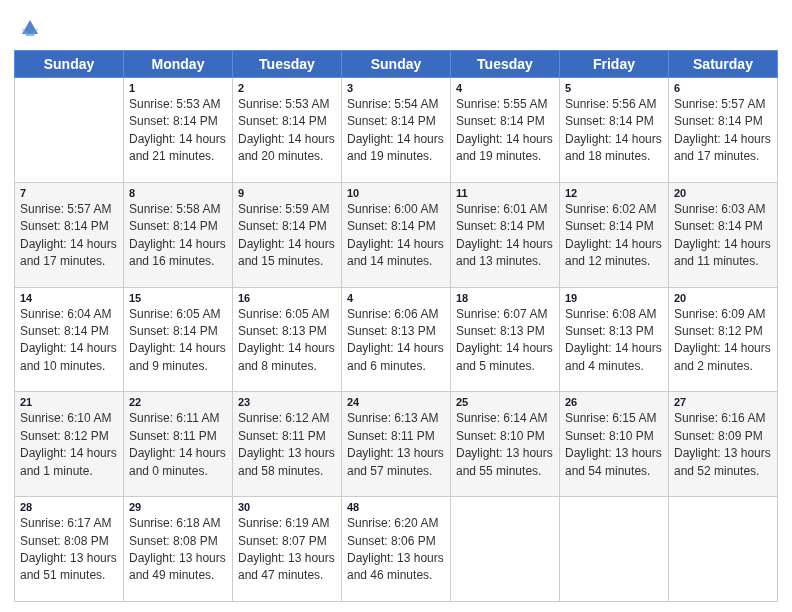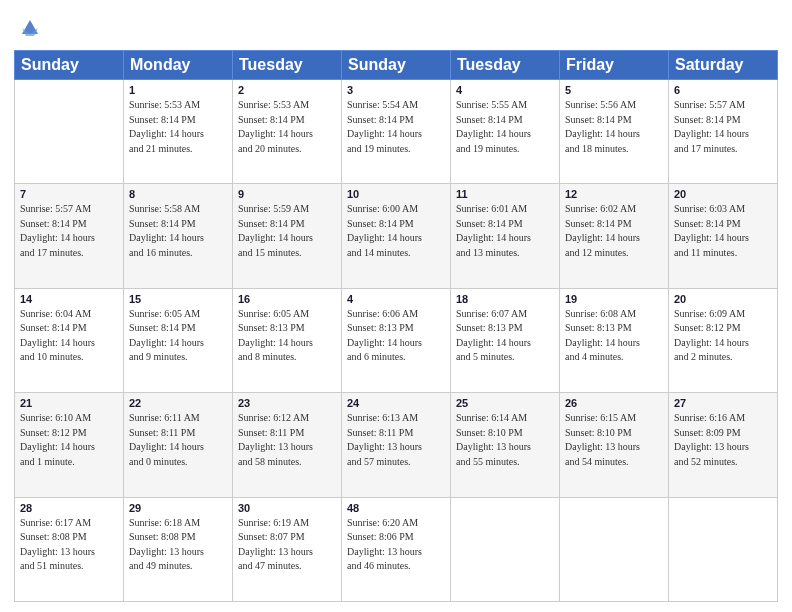--- a/index.html
+++ b/index.html
@@ -57,47 +57,46 @@
       margin-top: 2px;
     }
     .calendar-table {
       width: 100%;
       border-collapse: collapse;
       flex: 1;
     }
     .calendar-table th {
       background: #3a6bbf;
       color: #fff;
-      font-size: 16px;
-      font-weight: bold;
-      padding: 5px 6px;
-      text-align: left;
+      font-size: 14px;
+      font-weight: bold;
+      padding: 5px 22px;
+      text-align: center;
       border: 1px solid #5a8be0;
     }
     .calendar-table td {
       border: 1px solid #ccc;
       vertical-align: top;
       padding: 4px 5px;
       font-size: 9.5px;
       color: #333;
       width: calc(100% / 7);
       height: 88px;
     }
     .day-num {
       font-size: 11px;
       font-weight: bold;
       color: #1a1a2e;
       display: block;
       margin-bottom: 2px;
     }
     .day-info {
-      font-size: 10px;
+      font-size: 12px;
       color: #333;
       line-height: 1.45;
-      font-family: Liberation Serif, serif;
     }
     .empty-cell {
       background: #fff;
     }
     .row-shaded td {
       background: #f5f5f5;
     }
   </style>
 </head>
 <body>

